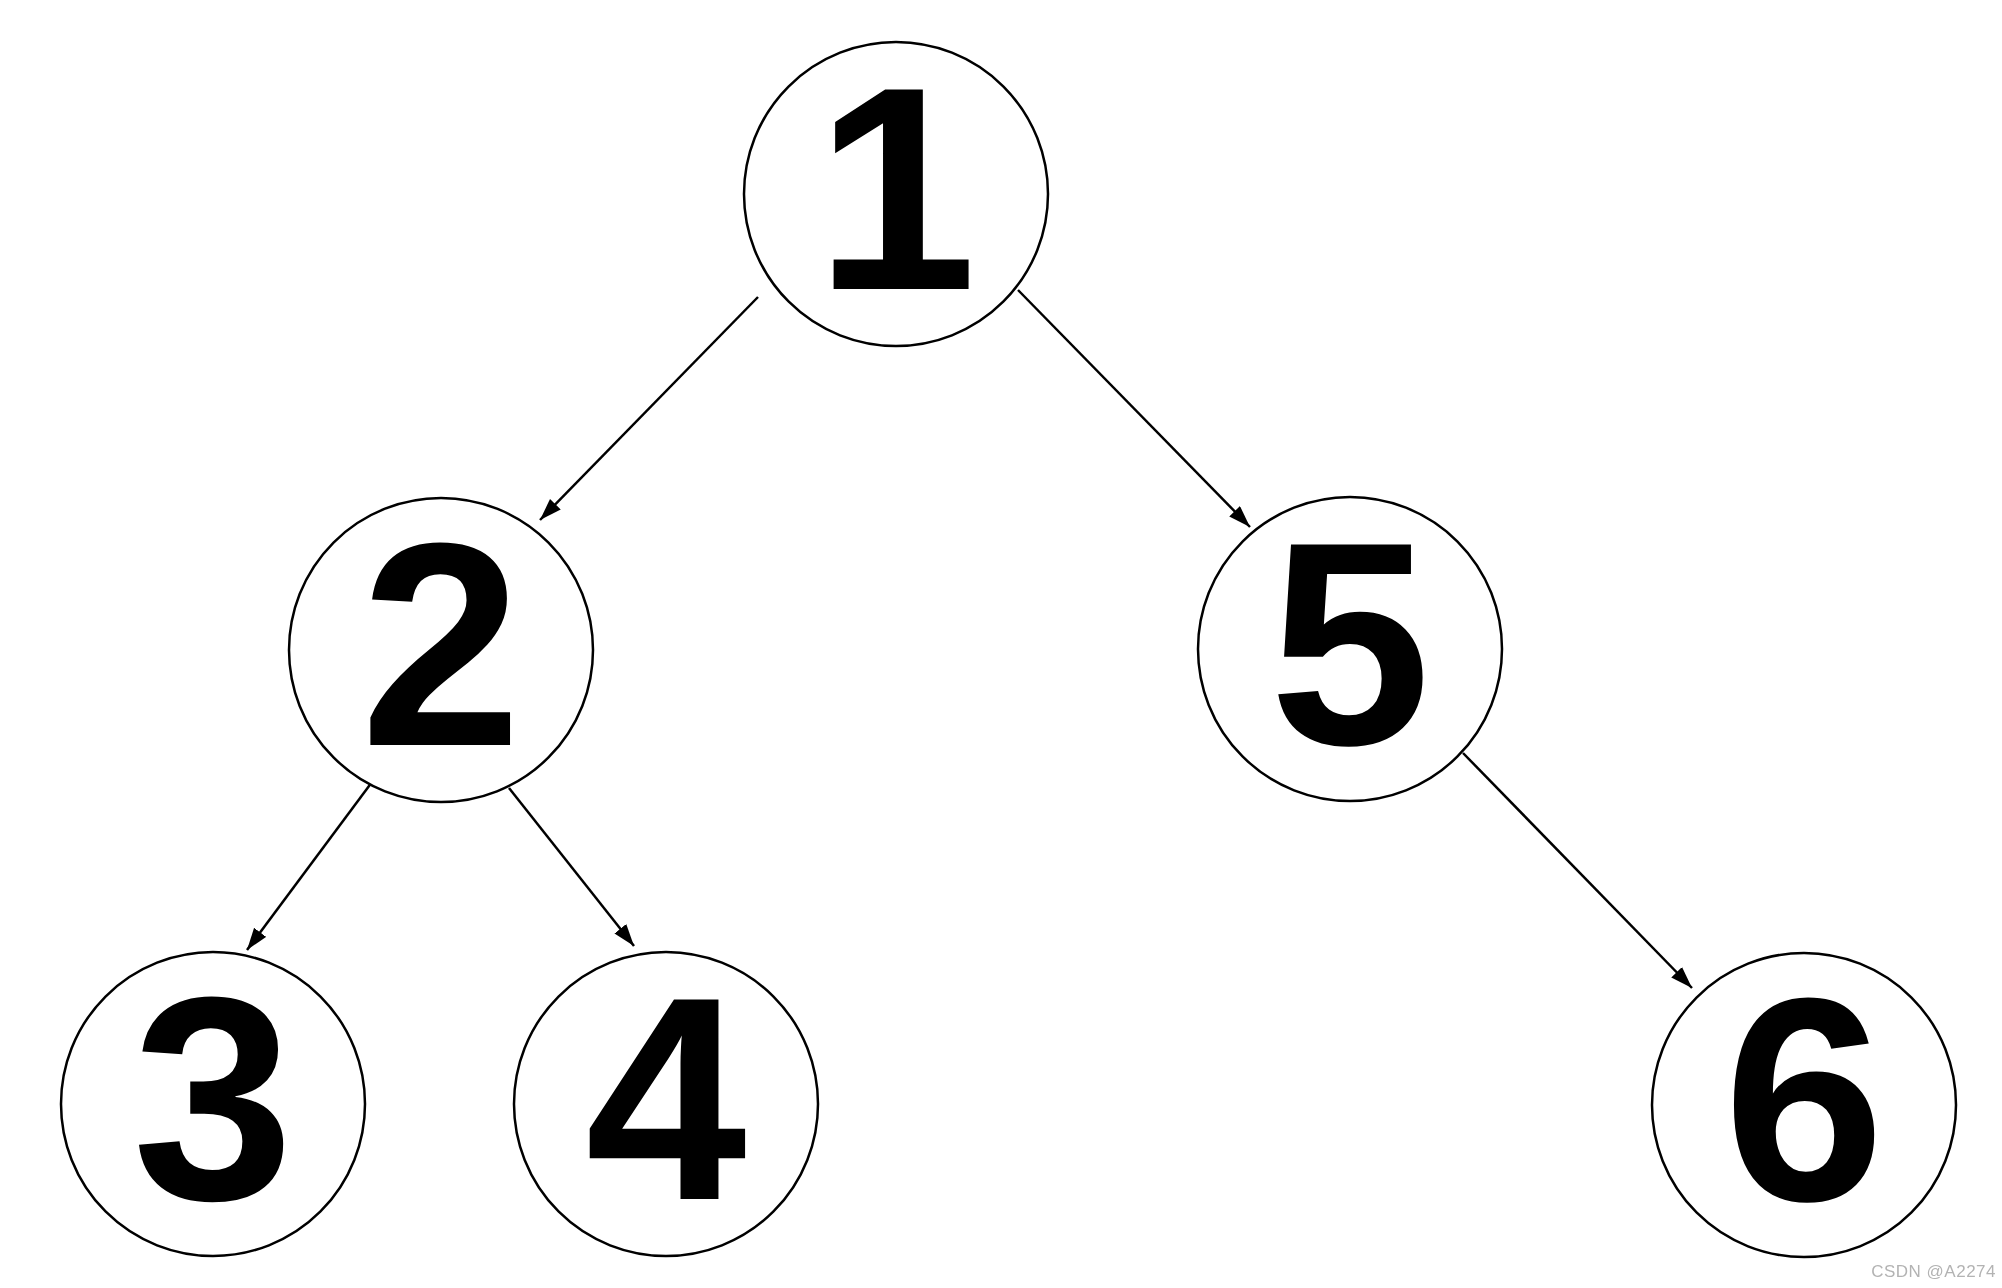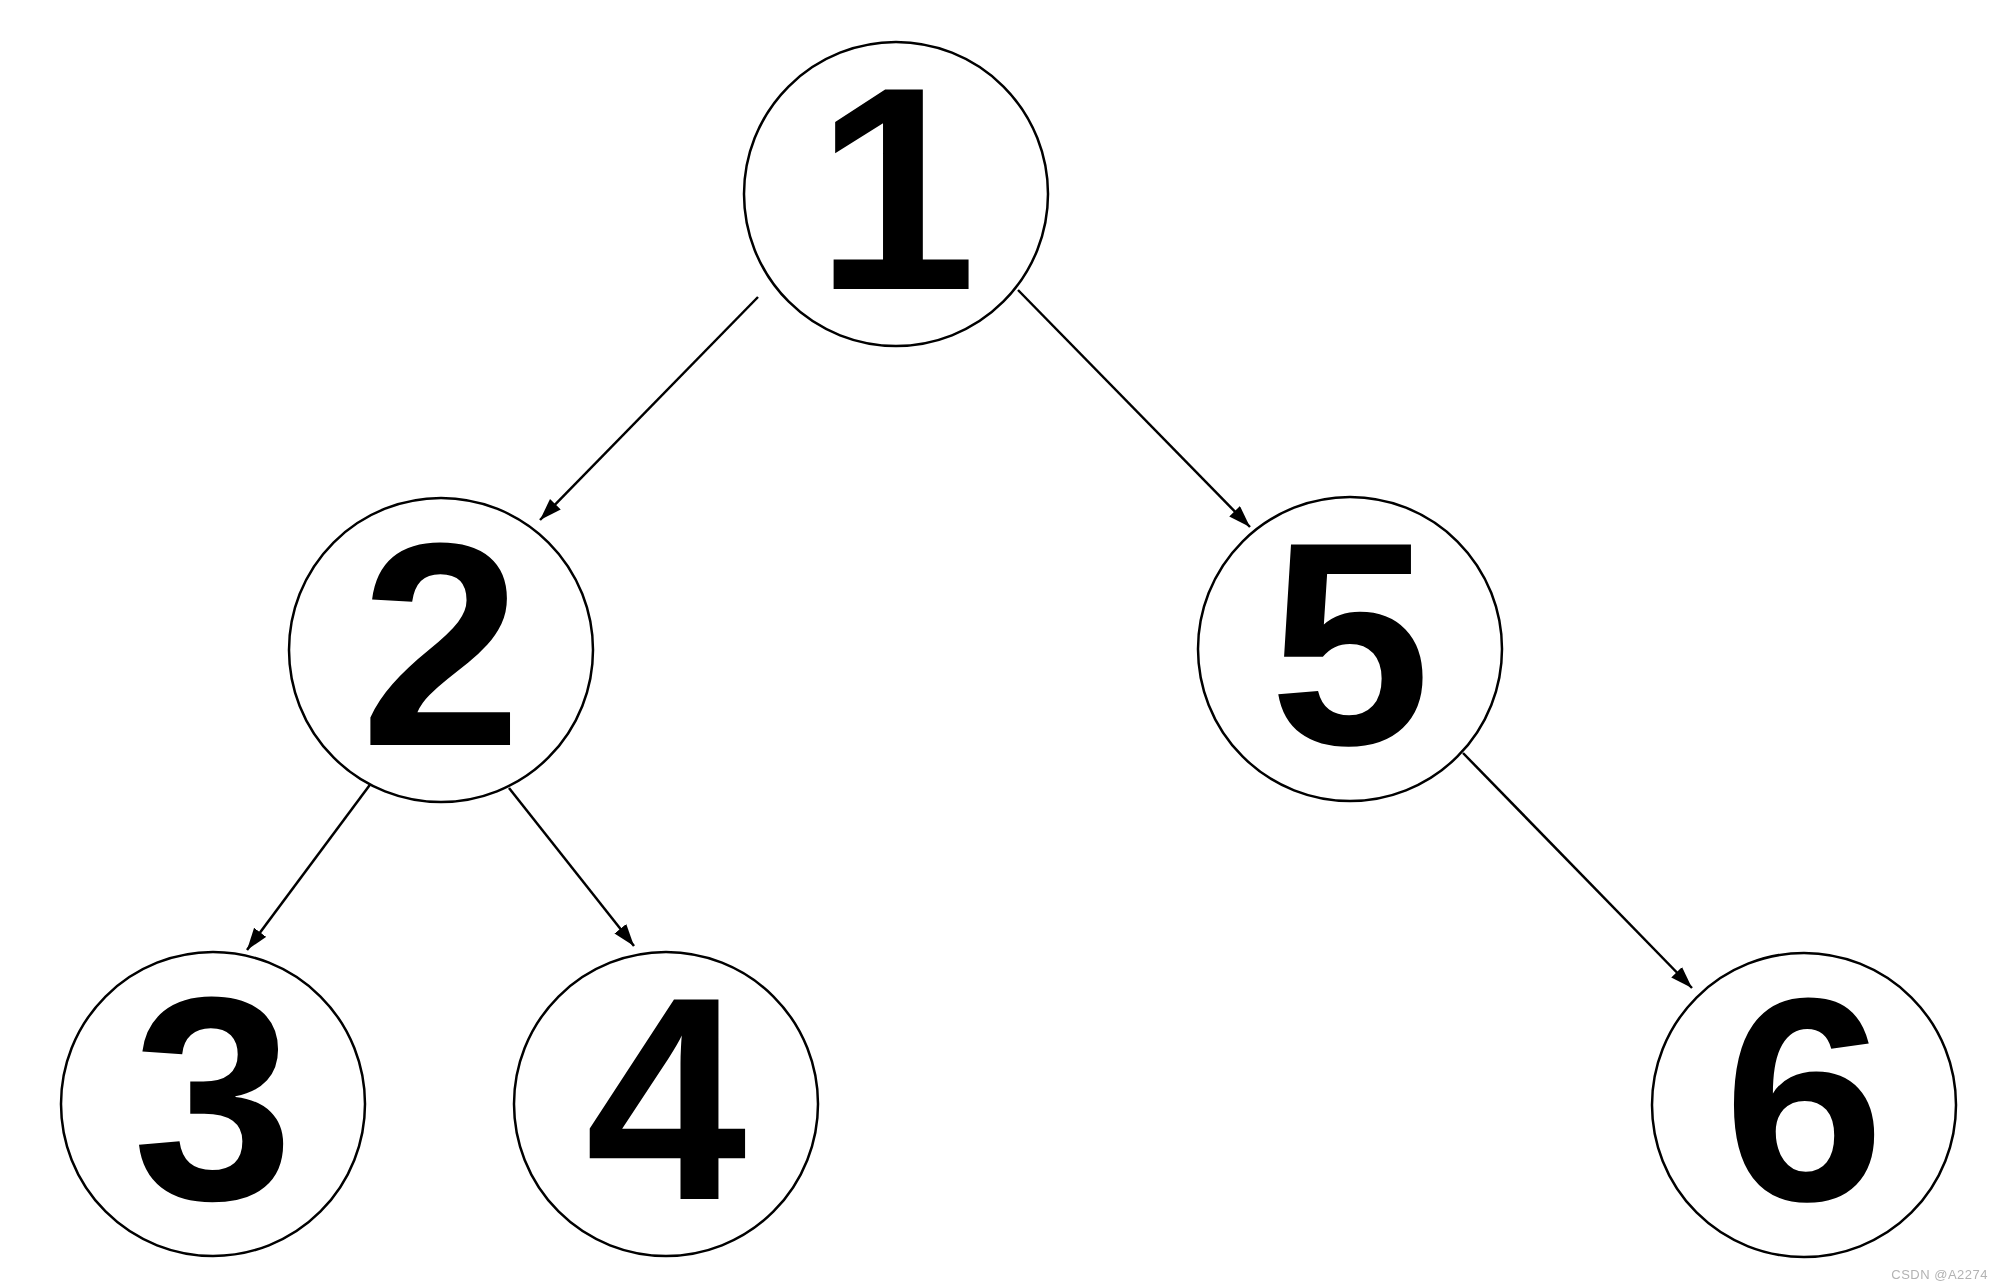--- a/index.html
+++ b/index.html
@@ -29,23 +29,23 @@
     stroke-width: 2.5;
   }
   .node-label {
     font-family: "Liberation Sans", sans-serif;
     font-size: 290px;
     font-weight: bold;
     text-anchor: middle;
   }
   .watermark {
     position: absolute;
-    right: 14px;
+    right: 6px;
     bottom: 6px;
-    font-size: 13px;
+    font-size: 17px;
     letter-spacing: 0.5px;
     user-select: none;
   }
 </style>
 </head>
 <body style="background: rgb(255, 255, 255);">
 
 <div id="canvas-wrap">
   <svg id="tree-svg" width="2002" height="1288" viewBox="0 0 2002 1288">
     <defs>

